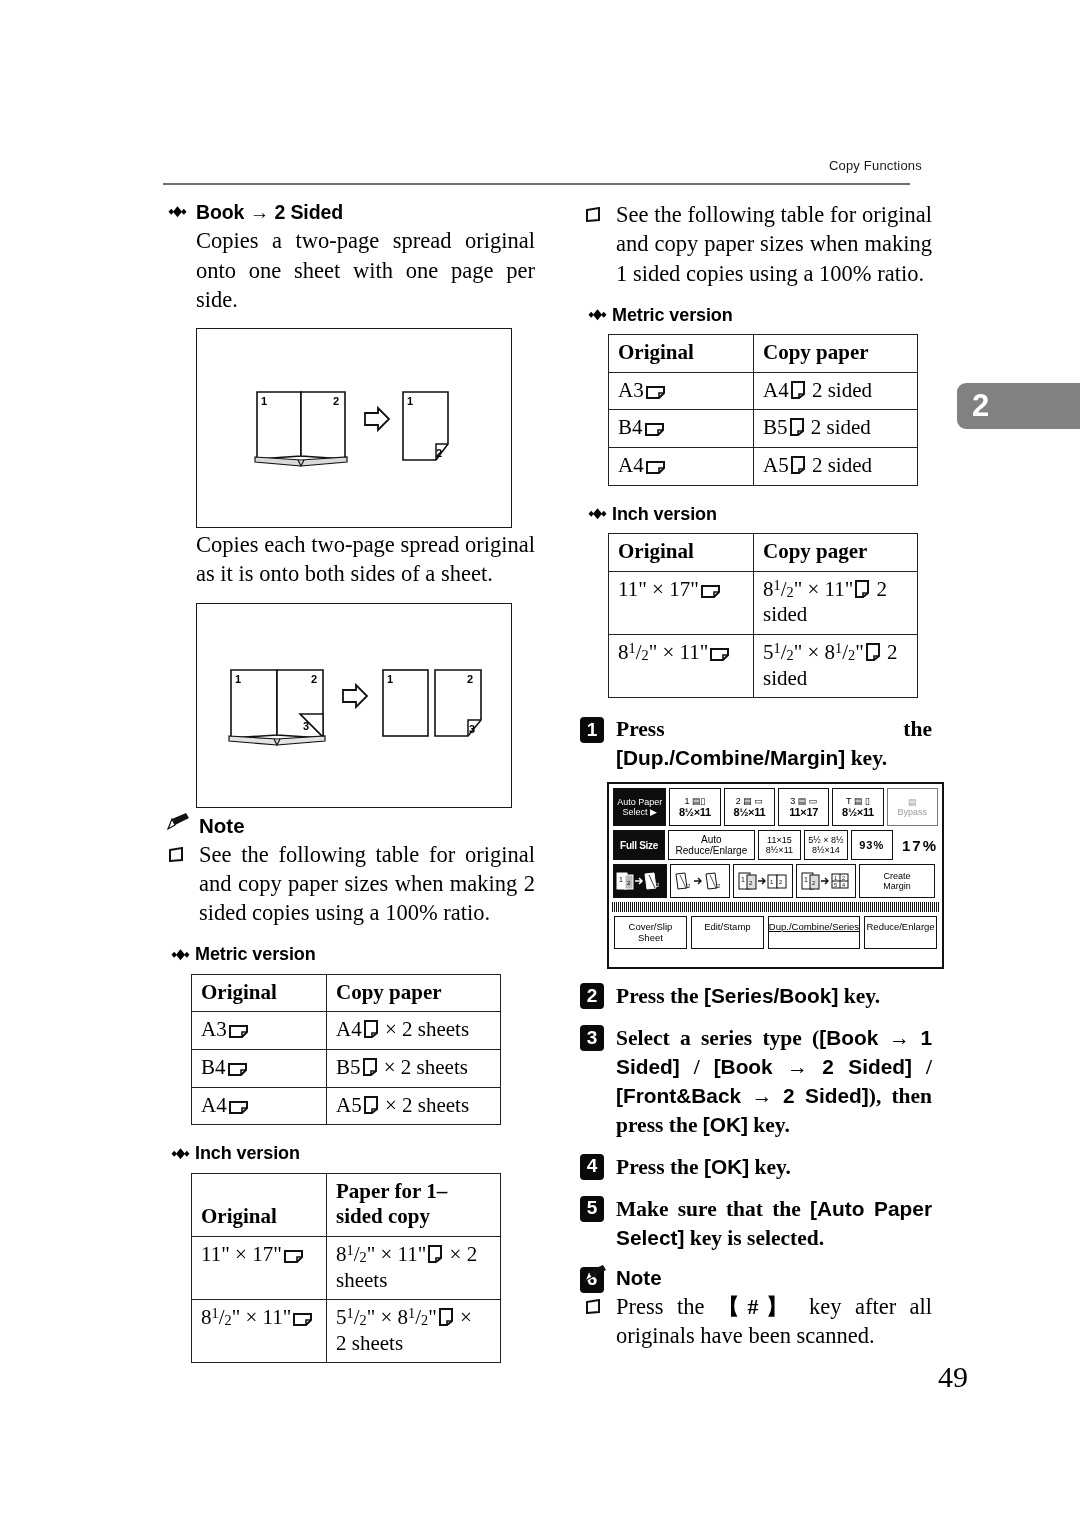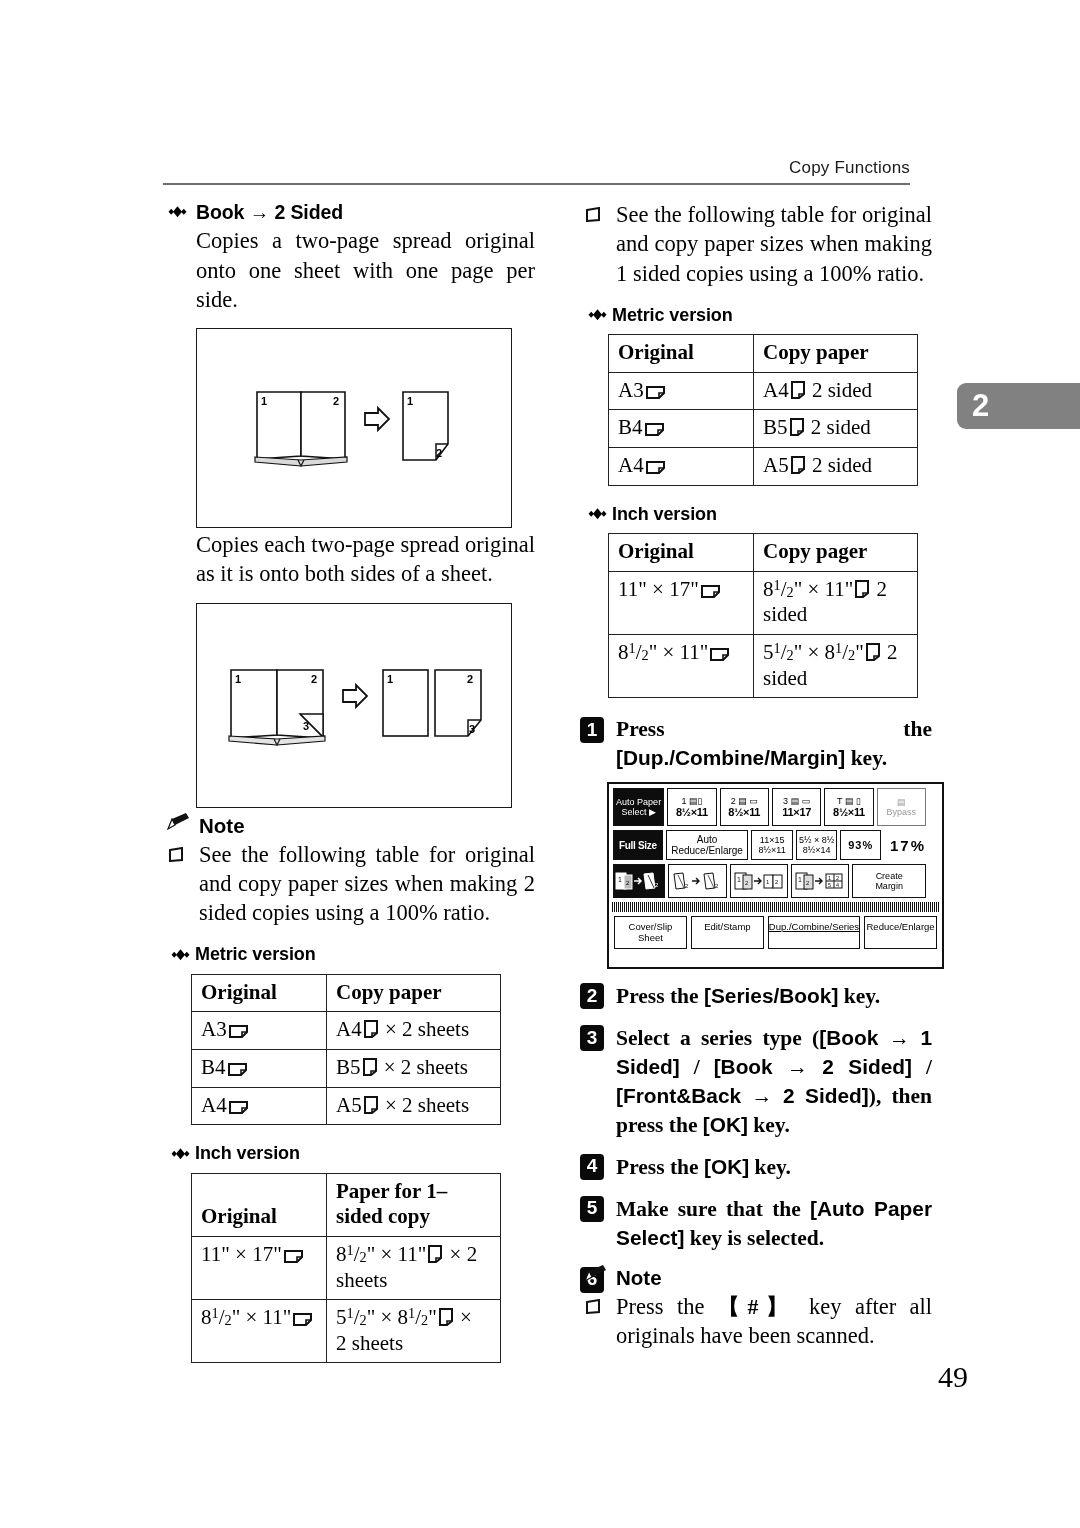--- a/index.html
+++ b/index.html
@@ -13,23 +13,23 @@
     overflow:hidden;
   }
   .page { position:absolute; inset:0; }
 
   
   .header-rule {
     position:absolute; left:163px; top:183px; width:747px; height:2px;
     background:#6f6f6f;
   }
   .header-title {
-    position:absolute; right:170px; top:158px;
+    position:absolute; right:158px; top:158px;
     font-family:"Liberation Sans", sans-serif;
-    font-size:17px; color:#1a1a1a; letter-spacing:0.2px;
+    font-size:13px; color:#1a1a1a; letter-spacing:0.2px;
   }
   .chapter-tab {
     position:absolute; left:957px; top:383px; width:123px; height:46px;
     background:#818181; border-radius:9px 0 0 9px;
     color:#fff; font-family:"Liberation Sans", sans-serif;
     font-weight:bold; font-size:31px;
     display:flex; align-items:center; padding-left:15px;
   }
 
   
@@ -117,21 +117,21 @@
     background:#fff; border:2.5px solid #111;
   }
   .lcd-title {
     height:31px; background:#0d0d0d; color:#fff;
     font-family:"Liberation Sans", sans-serif; font-weight:bold;
     font-size:17px; display:flex; align-items:center; padding-left:9px;
     border-bottom:2px solid #fff;
   }
   .pwr { display:inline-block; width:13px; height:13px; border:2px solid #fff;
          border-radius:50%; border-top-color:transparent; margin-right:7px; }
-  .lcd-row { display:flex; align-items:stretch; gap:3px; padding:4px 16px 0 4px; }
+  .lcd-row { display:flex; align-items:stretch; gap:3px; padding:4px 4px 0 4px; }
   .cell {
     border:1.6px solid #111; background:#fff; font-family:"Liberation Sans", sans-serif;
     font-size:9.5px; line-height:1.12; text-align:center;
     display:flex; flex-direction:column; align-items:center; justify-content:center;
     padding:2px 1px;
   }
   .cell.sel { background:#0d0d0d; color:#fff; }
   .cell.dim { color:#9a9a9a; border-color:#777; }
   .cell .l1 { font-size:9px; }
   .cell .l2 { font-weight:bold; font-size:11px; letter-spacing:-0.3px; }

